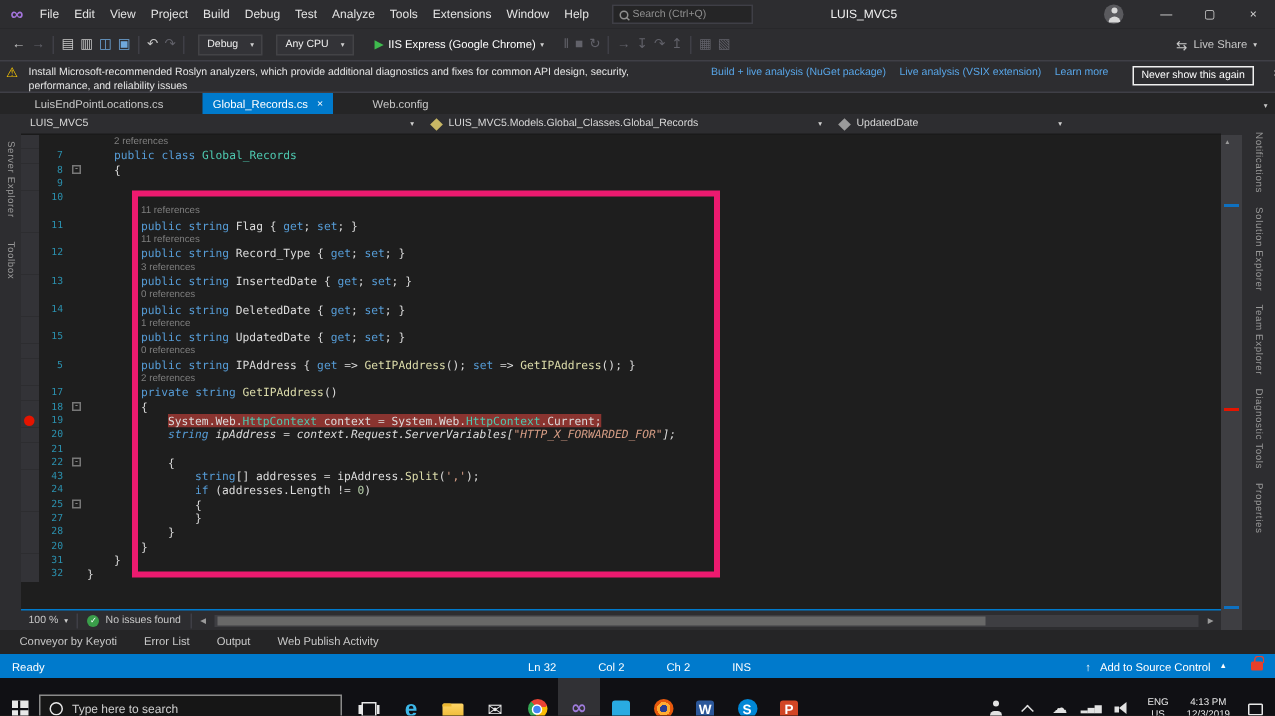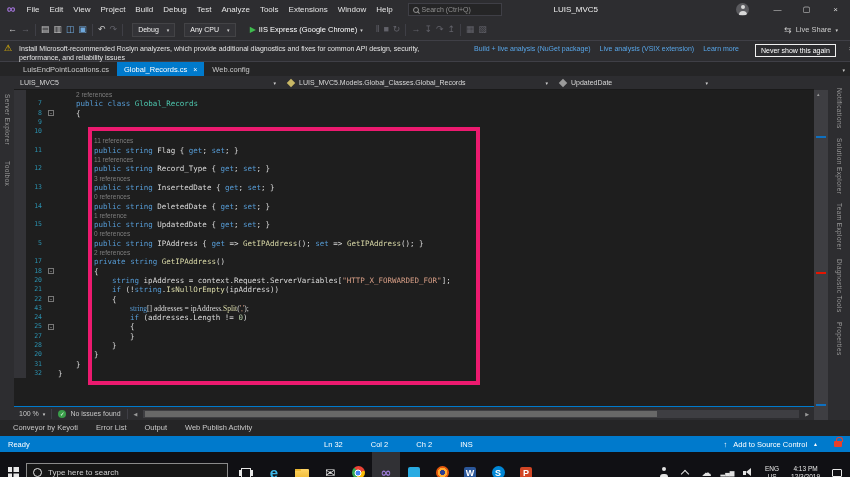--- a/index.html
+++ b/index.html
@@ -39,21 +39,21 @@
 #infobar{height:22px;background:#2d2d30;border-top:1px solid #3f3f46;border-bottom:1px solid #3f3f46;display:flex;align-items:flex-start;flex:none;padding:3px 4px 0 4px;color:#e6e6e6;font-size:7px;gap:7px}
 .ib-icon{color:#fc0;font-size:9px;line-height:8px}
 #ib-msg{line-height:9px;width:448px;flex:none}
 #infobar-links{display:flex;white-space:nowrap}
 .ib-link{color:#58a6e8;margin-right:9px;line-height:9px}
 #ib-dismiss{border:1px solid #f0f0f0;padding:2px 5px;color:#fff;white-space:nowrap;line-height:7px}
 .ib-close{margin-left:6px;color:#c8c8c8;font-size:8px;line-height:9px}
 
 
 #tabwell{height:14px;background:#252526;display:flex;align-items:flex-end;flex:none;padding-left:16px;position:relative}
-.tab{height:14px;display:flex;align-items:center;padding:0 7px;font-size:7.5px;color:#c8c8c8;margin-right:1px;gap:6px;white-space:nowrap}
+.tab{height:14px;display:flex;align-items:center;padding:0 7px;font-size:7.5px;color:#c8c8c8;margin-right:19px;gap:6px;white-space:nowrap}
 .tab.active{background:#007acc;color:#fff}
 .tab-close{font-size:7px;color:#fff;line-height:7px}
 .doclist-chev{position:absolute;right:5px;top:5px;font-size:5px;color:#c8c8c8}
 
 
 #mainrow{flex:none;height:344px;display:flex;background:#1e1e1e}
 #left-strip{width:14px;background:#2d2d30;flex:none;display:flex;flex-direction:column;align-items:center;padding-top:18px;gap:16px}
 .vtab{writing-mode:vertical-rl;font-size:6.5px;color:#9a9a9a;letter-spacing:.4px;white-space:nowrap}
 #editor-col{flex:1;display:flex;flex-direction:column;min-width:0}
 #navbar{height:14px;background:#2d2d30;display:flex;align-items:center;flex:none;font-size:7px;color:#d8d8d8;border-bottom:1px solid #1a1a1a}
@@ -92,21 +92,21 @@
 .sb-caret{position:absolute;top:15px;left:3px;font-size:5px;color:#9a9a9a}
 .sb-mark{position:absolute;left:2px;width:10px;height:2px}
 #right-strip{width:22px;background:#2d2d30;flex:none;display:flex;flex-direction:column;align-items:center;padding-top:12px;gap:9px}
 
 
 #panel-tabs{height:16px;background:#252526;display:flex;align-items:center;gap:2px;padding-left:5px;flex:none}
 .ptab{font-size:7.5px;color:#c8c8c8;padding:0 8px;line-height:16px}
 
 
 #statusbar{height:16px;background:#007acc;color:#fff;display:flex;align-items:center;font-size:7.5px;flex:none;padding:0 8px;position:relative}
-#sb-caret-group{position:absolute;left:324px;display:flex;gap:28px}
+#sb-caret-group{position:absolute;left:352px;display:flex;gap:28px}
 #sb-right{margin-left:auto;display:flex;align-items:center;gap:6px}
 .lock-icon{width:8px;height:6px;background:#e8402a;border-radius:1px;position:relative;margin-left:10px}
 .lock-icon::before{content:"";position:absolute;top:-4px;left:1.5px;width:5px;height:4px;border:1.2px solid #e8402a;border-bottom:none;border-radius:3px 3px 0 0}
 
 
 #taskbar{height:41px;background:#101014;display:flex;align-items:center;flex:none}
 #start-btn{width:26px;height:25px;display:flex;align-items:center;justify-content:center;flex:none}
 .win-logo{width:11px;height:11px;background-color:#e8e8e8;background-image:linear-gradient(#101014,#101014),linear-gradient(#101014,#101014);background-size:1.5px 100%,100% 1.5px;background-position:center,center;background-repeat:no-repeat,no-repeat}
 #tk-search{width:202px;height:19px;background:#161616;border:1px solid #8a8a8a;display:flex;align-items:center;gap:6px;padding:0 6px;color:#cfcfcf;font-size:8px;margin-right:4px;flex:none;white-space:nowrap}
 .cortana-ring{width:9px;height:9px;border:1.3px solid #e8e8e8;border-radius:50%;flex:none}
@@ -402,44 +402,51 @@
             </div>
             <div class="crow">
               <span class="gut"></span>
               <span class="ln">18</span>
               <span class="out">
                 <span class="obox">-</span>
               </span>
               <span class="ctext" style="padding-left: 36px;"><span class="tok-p">{</span></span>
             </div>
             <div class="crow">
+              <span class="gut">
+                <span class="bp"></span>
+              </span>
+              <span class="ln">19</span>
+              <span class="out"></span>
+              <span class="ctext" style="padding-left: 54px;"><span class="hlspan"><span class="tok-p">System.Web.</span><span class="tok-t">HttpContext</span><span class="tok-p"> context = </span><span class="tok-p">System.Web.</span><span class="tok-t">HttpContext</span><span class="tok-p">.Current;</span></span></span>
+            </div>
+            <div class="crow">
               <span class="gut"></span>
               <span class="ln">20</span>
               <span class="out"></span>
-              <span class="ctext" style="padding-left: 54px;"><span class="tok-k">string </span><span class="tok-p">ipAddress = context.Request.ServerVariables[</span><span class="tok-s">"HTTP_X_FORWARDED_FOR"</span><span class="tok-p">];</span></span>
+              <span class="ctext" style="padding-left: 54px; font-style: italic;"><span class="tok-k">string </span><span class="tok-p">ipAddress = context.Request.ServerVariables[</span><span class="tok-s">"HTTP_X_FORWARDED_FOR"</span><span class="tok-p">];</span></span>
             </div>
             <div class="crow">
               <span class="gut"></span>
               <span class="ln">21</span>
               <span class="out"></span>
-              <span class="ctext" style="padding-left: 54px;"><span class="tok-k">if </span><span class="tok-p">(!</span><span class="tok-k">string</span><span class="tok-p">.</span><span class="tok-m">IsNullOrEmpty</span><span class="tok-p">(ipAddress))</span></span>
             </div>
             <div class="crow">
               <span class="gut"></span>
               <span class="ln">22</span>
               <span class="out">
                 <span class="obox">-</span>
               </span>
               <span class="ctext" style="padding-left: 54px;"><span class="tok-p">{</span></span>
             </div>
             <div class="crow">
               <span class="gut"></span>
               <span class="ln">43</span>
               <span class="out"></span>
-              <span class="ctext" style="padding-left: 72px; font-family: Liberation Serif, serif;"><span class="tok-k">string</span><span class="tok-p">[] addresses = ipAddress.</span><span class="tok-m">Split</span><span class="tok-p">(</span><span class="tok-s">','</span><span class="tok-p">);</span></span>
+              <span class="ctext" style="padding-left: 72px;"><span class="tok-k">string</span><span class="tok-p">[] addresses = ipAddress.</span><span class="tok-m">Split</span><span class="tok-p">(</span><span class="tok-s">','</span><span class="tok-p">);</span></span>
             </div>
             <div class="crow">
               <span class="gut"></span>
               <span class="ln">24</span>
               <span class="out"></span>
               <span class="ctext" style="padding-left: 72px;"><span class="tok-k">if </span><span class="tok-p">(addresses.Length != </span><span class="tok-num">0</span><span class="tok-p">)</span></span>
             </div>
             <div class="crow">
               <span class="gut"></span>
               <span class="ln">25</span>

